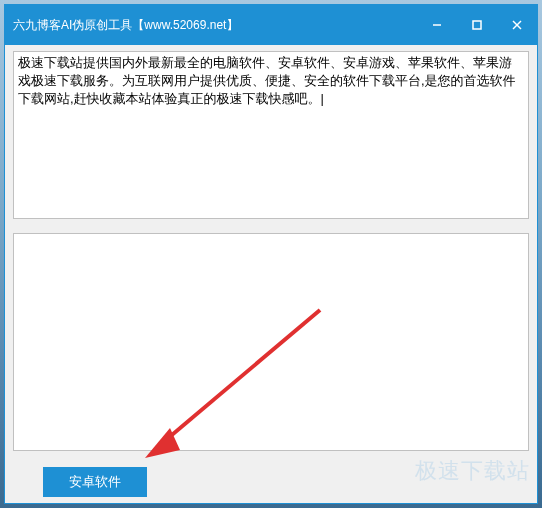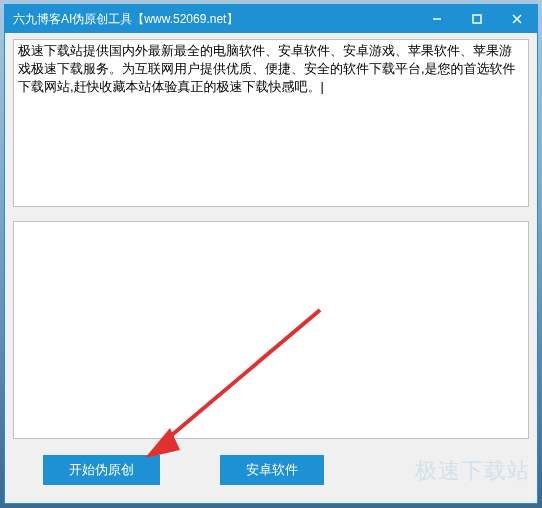--- a/index.html
+++ b/index.html
@@ -18,21 +18,21 @@
     .window {
       position: absolute;
       top: 4px;
       left: 4px;
       width: 534px;
       height: 500px;
       background: #f0f0f0;
       border: 1px solid #1e90d4;
     }
     .titlebar {
-      height: 28px;
+      height: 40px;
       background: #1e90d4;
       display: flex;
       align-items: center;
       justify-content: space-between;
       padding-left: 8px;
       color: #fff;
       font-size: 12px;
     }
     .titlebar-title {
       white-space: nowrap;
@@ -134,21 +134,20 @@
             <line x1="10" y1="2" x2="2" y2="10" stroke="#fff" stroke-width="1.5"></line>
           </svg>
       </div>
     </div>
   </div>
   <div class="content">
     <textarea class="textbox textbox-top" style="">极速下载站提供国内外最新最全的电脑软件、安卓软件、安卓游戏、苹果软件、苹果游戏极速下载服务。为互联网用户提供优质、便捷、安全的软件下载平台,是您的首选软件下载网站,赶快收藏本站体验真正的极速下载快感吧。|</textarea>
     <div class="spacer"></div>
     <textarea class="textbox textbox-bottom" style=""></textarea>
     <div class="button-row">
-      <button class="btn">开始伪原创</button>
       <button class="btn">安卓软件</button>
     </div>
   </div>
 </div>
 
 <svg class="arrow-overlay" viewBox="0 0 200 170">
   <line x1="190" y1="10" x2="30" y2="145" stroke="#e03030" stroke-width="4"></line>
   <polygon points="15,158 40,128 50,150" fill="#e03030"></polygon>
 </svg>
 

